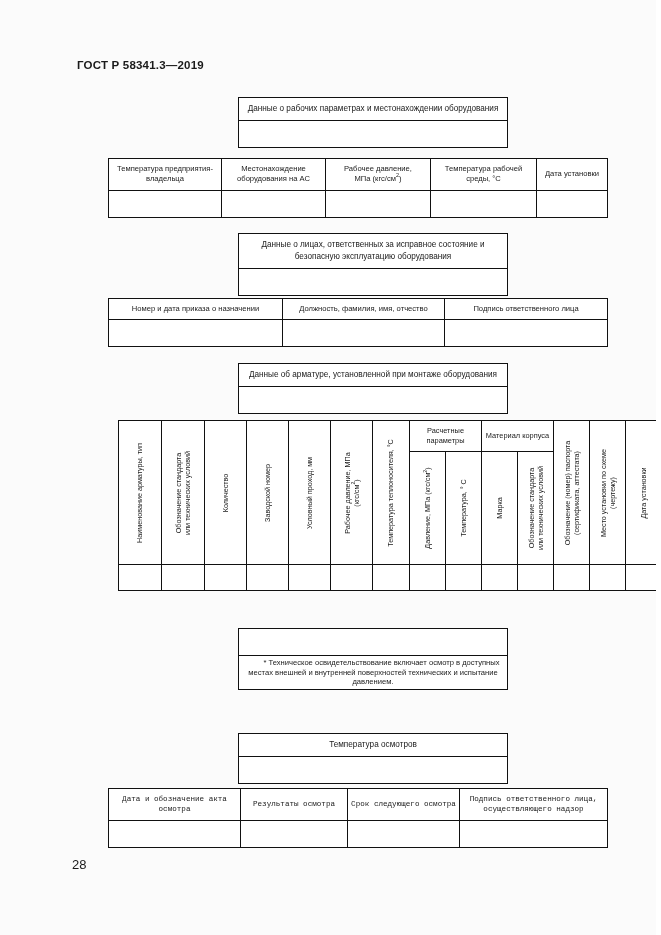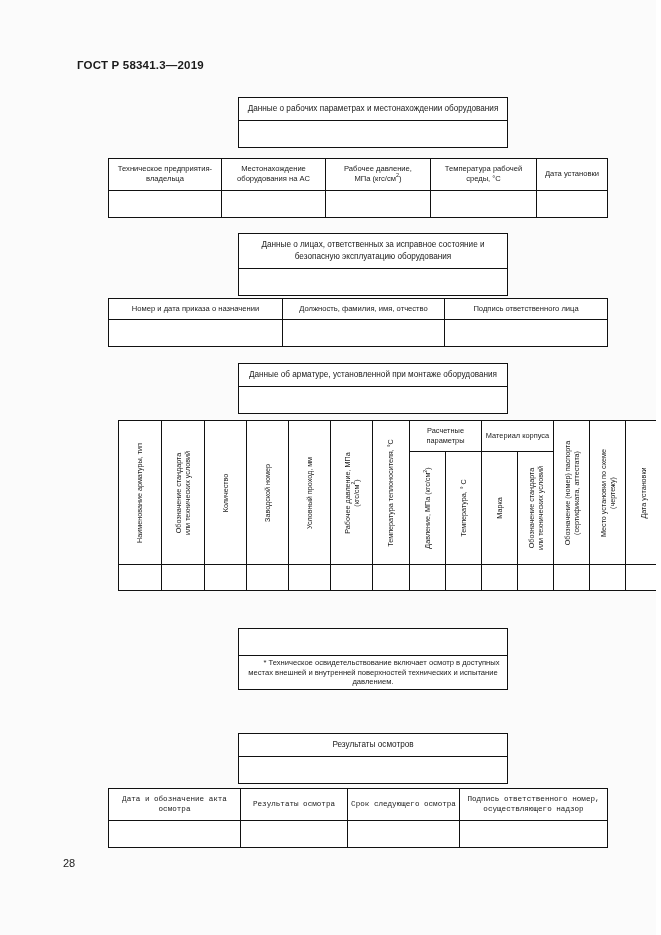--- a/index.html
+++ b/index.html
@@ -22,23 +22,23 @@
     position: absolute;
     left: 77px;
     top: 59px;
     font-size: 11.5px;
     font-weight: bold;
     letter-spacing: 0.2px;
     white-space: nowrap;
   }
   .page-num {
     position: absolute;
-    left: 63px;
+    left: 72px;
     top: 857px;
-    font-size: 11px;
+    font-size: 13px;
   }
 
   table.tbl {
     position: absolute;
     border-collapse: collapse;
     table-layout: fixed;
     margin-left: 27px;
   }
   table.tbl td {
     border: 1px solid #111111;
@@ -130,21 +130,21 @@
   <table class="wide-tbl tbl" style="top:158px;">
     <colgroup>
       <col style="width:113px">
         <col style="width:104px">
         <col style="width:105px">
         <col style="width:106px">
         <col style="width:71px">
     </colgroup>
     <tbody>
         <tr>
-      <td class="hd">Техническое предприятия-владельца</td>
+      <td class="hd">Температура предприятия-владельца</td>
       <td class="hd">Местонахождение оборудования на АС</td>
       <td class="hd">Рабочее давление,<br>МПа (кгс/см<sup>2</sup>)</td>
       <td class="hd">Температура рабочей среды, °С</td>
       <td class="hd">Дата установки</td>
     </tr>
     <tr>
       <td class="blank"></td>
       <td class="blank"></td>
       <td class="blank"></td>
       <td class="blank"></td>
@@ -297,41 +297,41 @@
     </tr>
     <tr>
       <td class="note">* Техническое освидетельствование включает осмотр в доступных местах внешней и внутренней поверхностей технических и испытание давлением.</td>
     </tr>
   </tbody>
     </table>
 
   <table class="tbl caption-tbl" style="top:733px;">
     <tbody>
         <tr>
-      <td class="cap">Результаты осмотров</td>
+      <td class="cap">Температура осмотров</td>
     </tr>
     <tr>
       <td class="blank"></td>
     </tr>
   </tbody>
     </table>
 
   <table class="wide-tbl tbl" style="top:788px;font-family:Liberation Mono, monospace;">
     <colgroup>
       <col style="width:132px">
         <col style="width:107px">
         <col style="width:112px">
         <col style="width:148px">
     </colgroup>
     <tbody>
         <tr>
       <td class="hd">Дата и обозначение акта осмотра</td>
       <td class="hd">Результаты осмотра</td>
       <td class="hd">Срок следующего осмотра</td>
-      <td class="hd">Подпись ответственного номер, осуществляющего надзор</td>
+      <td class="hd">Подпись ответственного лица, осуществляющего надзор</td>
     </tr>
     <tr>
       <td class="blank"></td>
       <td class="blank"></td>
       <td class="blank"></td>
       <td class="blank"></td>
     </tr>
   </tbody>
     </table>
 

